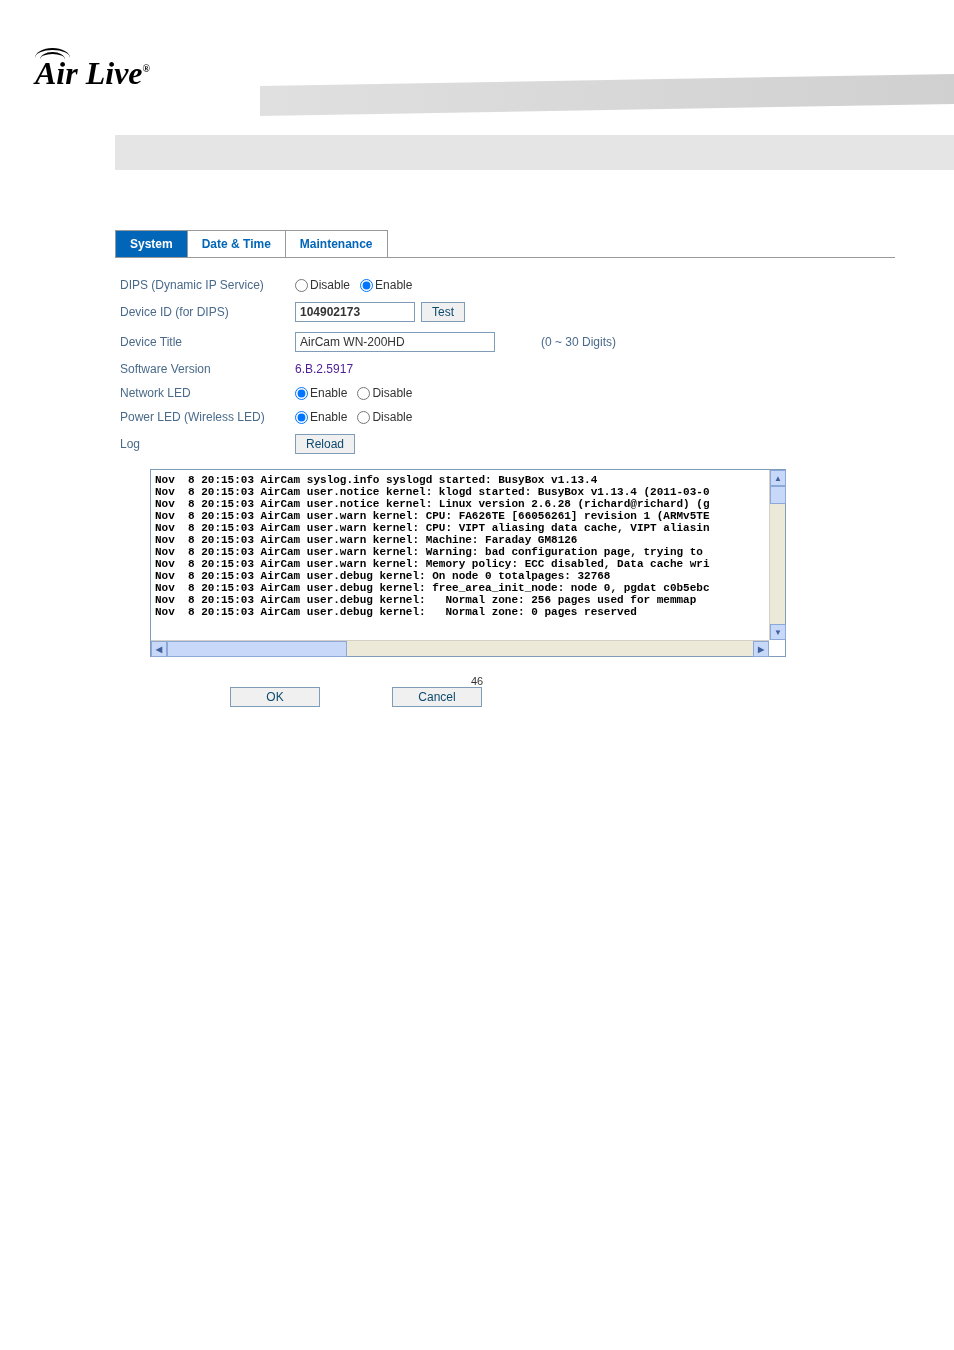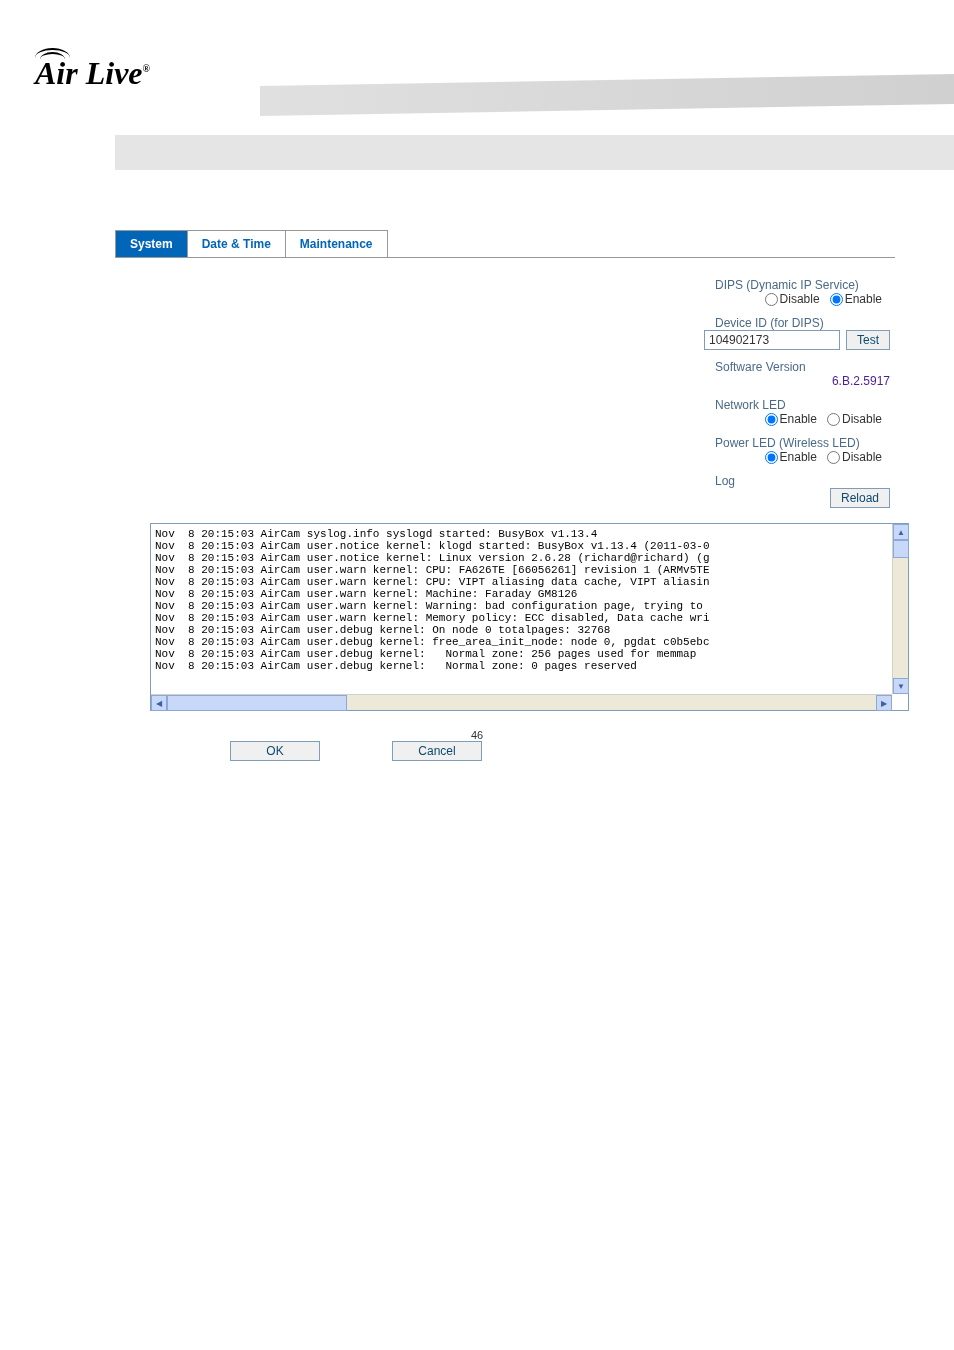--- a/index.html
+++ b/index.html
@@ -90,23 +90,22 @@
     .tab.active {
       background: #0266b8;
       color: #fff;
       font-weight: bold;
     }
     .tab-content {
       padding: 5px 5px 0 5px;
     }
     .form-row {
       display: flex;
-      align-items: flex-end;
+      align-items: center;
       margin-bottom: 10px;
-      flex-direction: column;
     }
     .form-label {
       width: 175px;
       color: #4a6a8a;
       font-size: 12px;
     }
     .form-field {
       display: flex;
       align-items: center;
       gap: 6px;
@@ -132,23 +131,24 @@
       gap: 2px;
       color: #333;
     }
     .radio-group label {
       margin-right: 8px;
       color: #333;
     }
     .log-area {
       margin-top: 15px;
       margin-left: 30px;
-      width: 759px;
+      width: 636px;
       border: 1px solid #7f9db9;
       position: relative;
+      font-weight: bold;
     }
     .log-content {
       background: #fff;
       padding: 4px;
       font-family: "Courier New", monospace;
       font-size: 11px;
       color: #000;
       white-space: pre;
       overflow: hidden;
       height: 170px;
@@ -273,25 +273,32 @@
         <input type="radio" name="dips" style="">
         <label>Disable</label>
         <input type="radio" name="dips" checked="" style="">
         <label>Enable</label>
       </div>
     </div>
 
     <div class="form-row">
       <div class="form-label">Device ID (for DIPS)</div>
       <div class="form-field">
-        <input type="text" style="width: 136px;" value="104902173">
+        <input type="text" style="width: 120px; font-weight: bold;" value="104902173">
         <button class="btn">Test</button>
       </div>
     </div>
 
+    <div class="form-row">
+      <div class="form-label">Device Title</div>
+      <div class="form-field">
+        <input type="text" style="width: 200px;" value="AirCam WN-200HD">
+        <span class="digits-hint">(0 ~ 30 Digits)</span>
+      </div>
+    </div>
 
     <div class="form-row">
       <div class="form-label">Software Version</div>
       <div class="form-field" style="color:#4c1d95">6.B.2.5917</div>
     </div>
 
     <div class="form-row">
       <div class="form-label">Network LED</div>
       <div class="form-field radio-group">
         <input type="radio" name="nled" checked="" style="">

